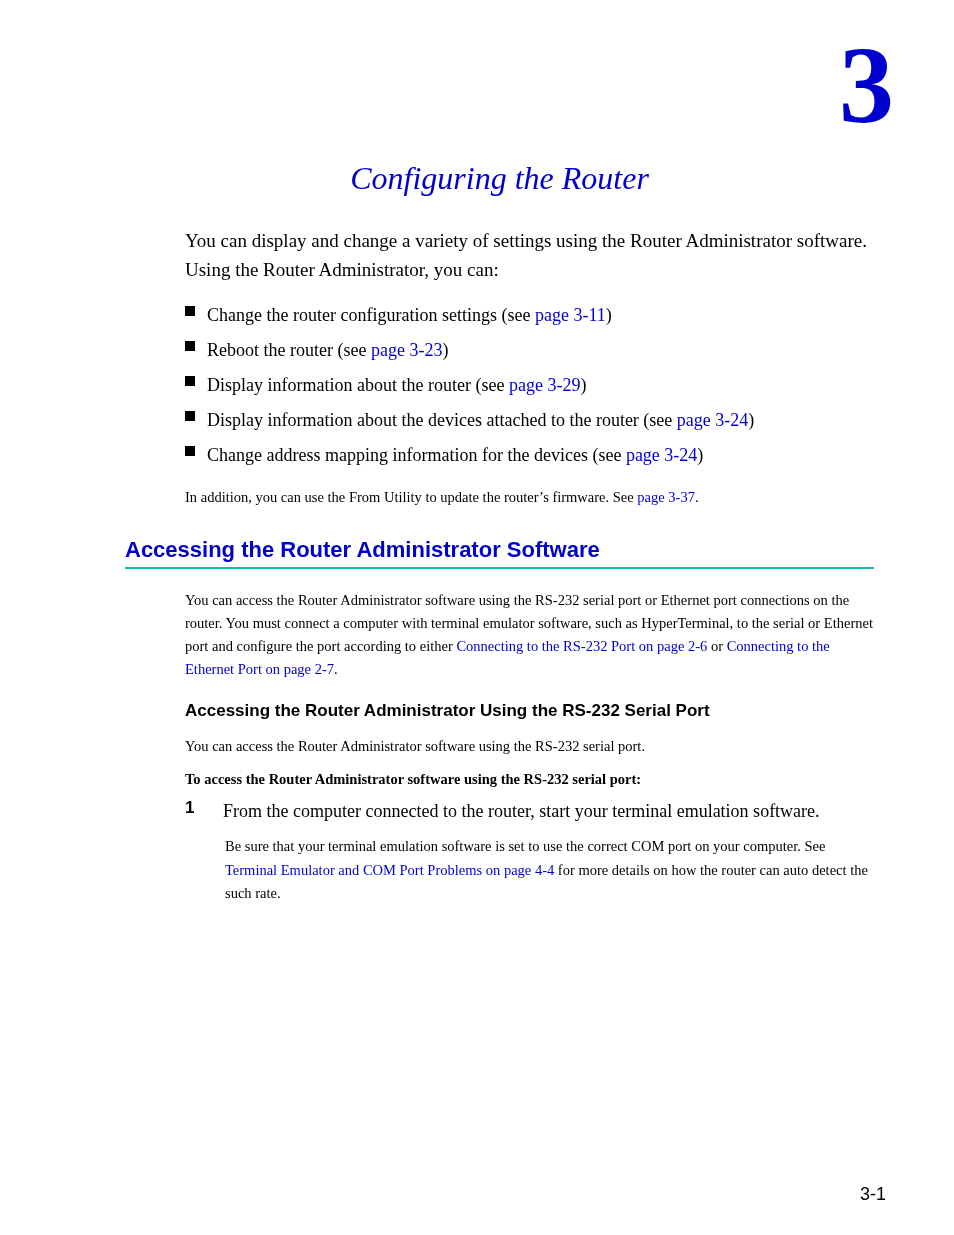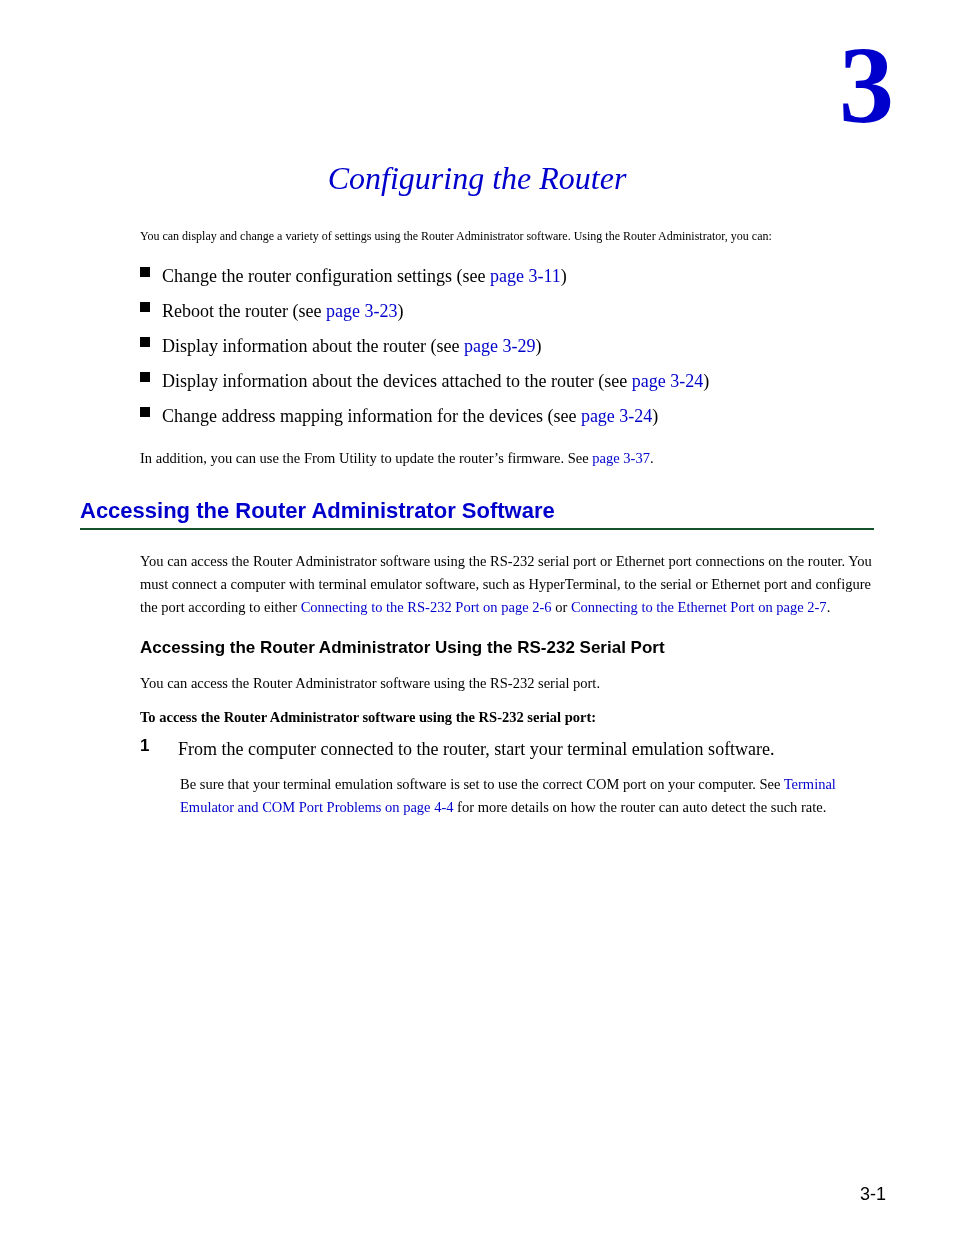--- a/index.html
+++ b/index.html
@@ -31,37 +31,38 @@
       right: 60px;
       font-size: 110px;
       font-weight: bold;
       color: #0000cc;
       font-family: Times New Roman, Times, serif;
       line-height: 1;
     }
 
     .content-area {
       padding: 160px 80px 60px 80px;
+      margin-left: 45px;
     }
 
     .chapter-title {
       text-align: center;
       font-size: 32px;
       color: #0000cc;
       font-family: Times New Roman, Times, serif;
       margin-bottom: 30px;
       font-weight: normal;
       font-style: italic;
     }
 
     .intro-text {
       margin-left: 60px;
       margin-right: 0px;
       margin-bottom: 18px;
-      font-size: 12px;
+      font-size: 19px;
       line-height: 1.5;
     }
 
     .bullet-list {
       margin-left: 60px;
       margin-bottom: 18px;
       list-style: none;
     }
 
     .bullet-list li {
@@ -93,21 +94,21 @@
       line-height: 1.5;
     }
 
     .section-heading {
       font-size: 22px;
       color: #0000cc;
       font-weight: bold;
       font-family: Arial, Helvetica, sans-serif;
       margin-bottom: 0px;
       padding-bottom: 4px;
-      border-bottom: 2px solid #14532d;
+      border-bottom: 2px solid #14b8a6;
       margin-bottom: 20px;
     }
 
     .section-text {
       margin-left: 60px;
       margin-right: 0px;
       margin-bottom: 18px;
       font-size: 14.5px;
       line-height: 1.6;
     }

